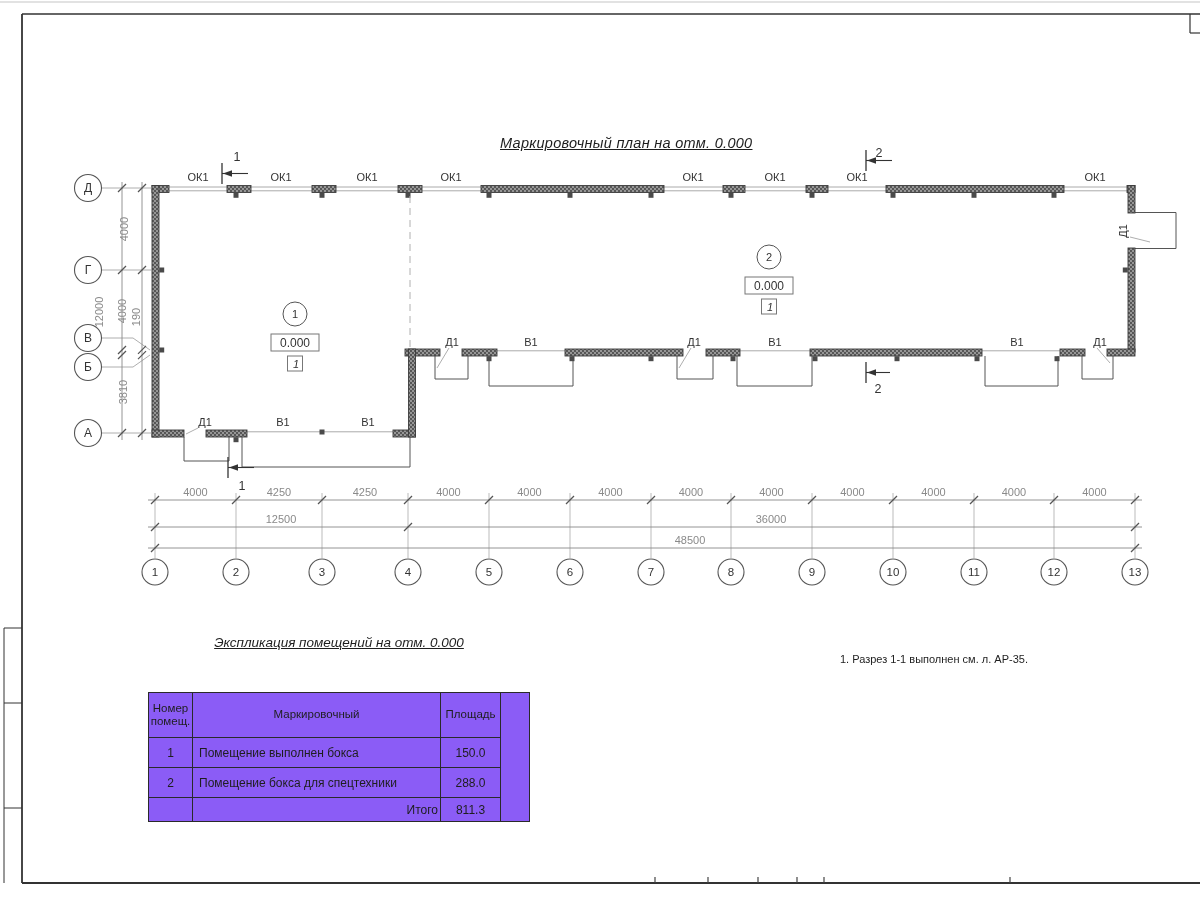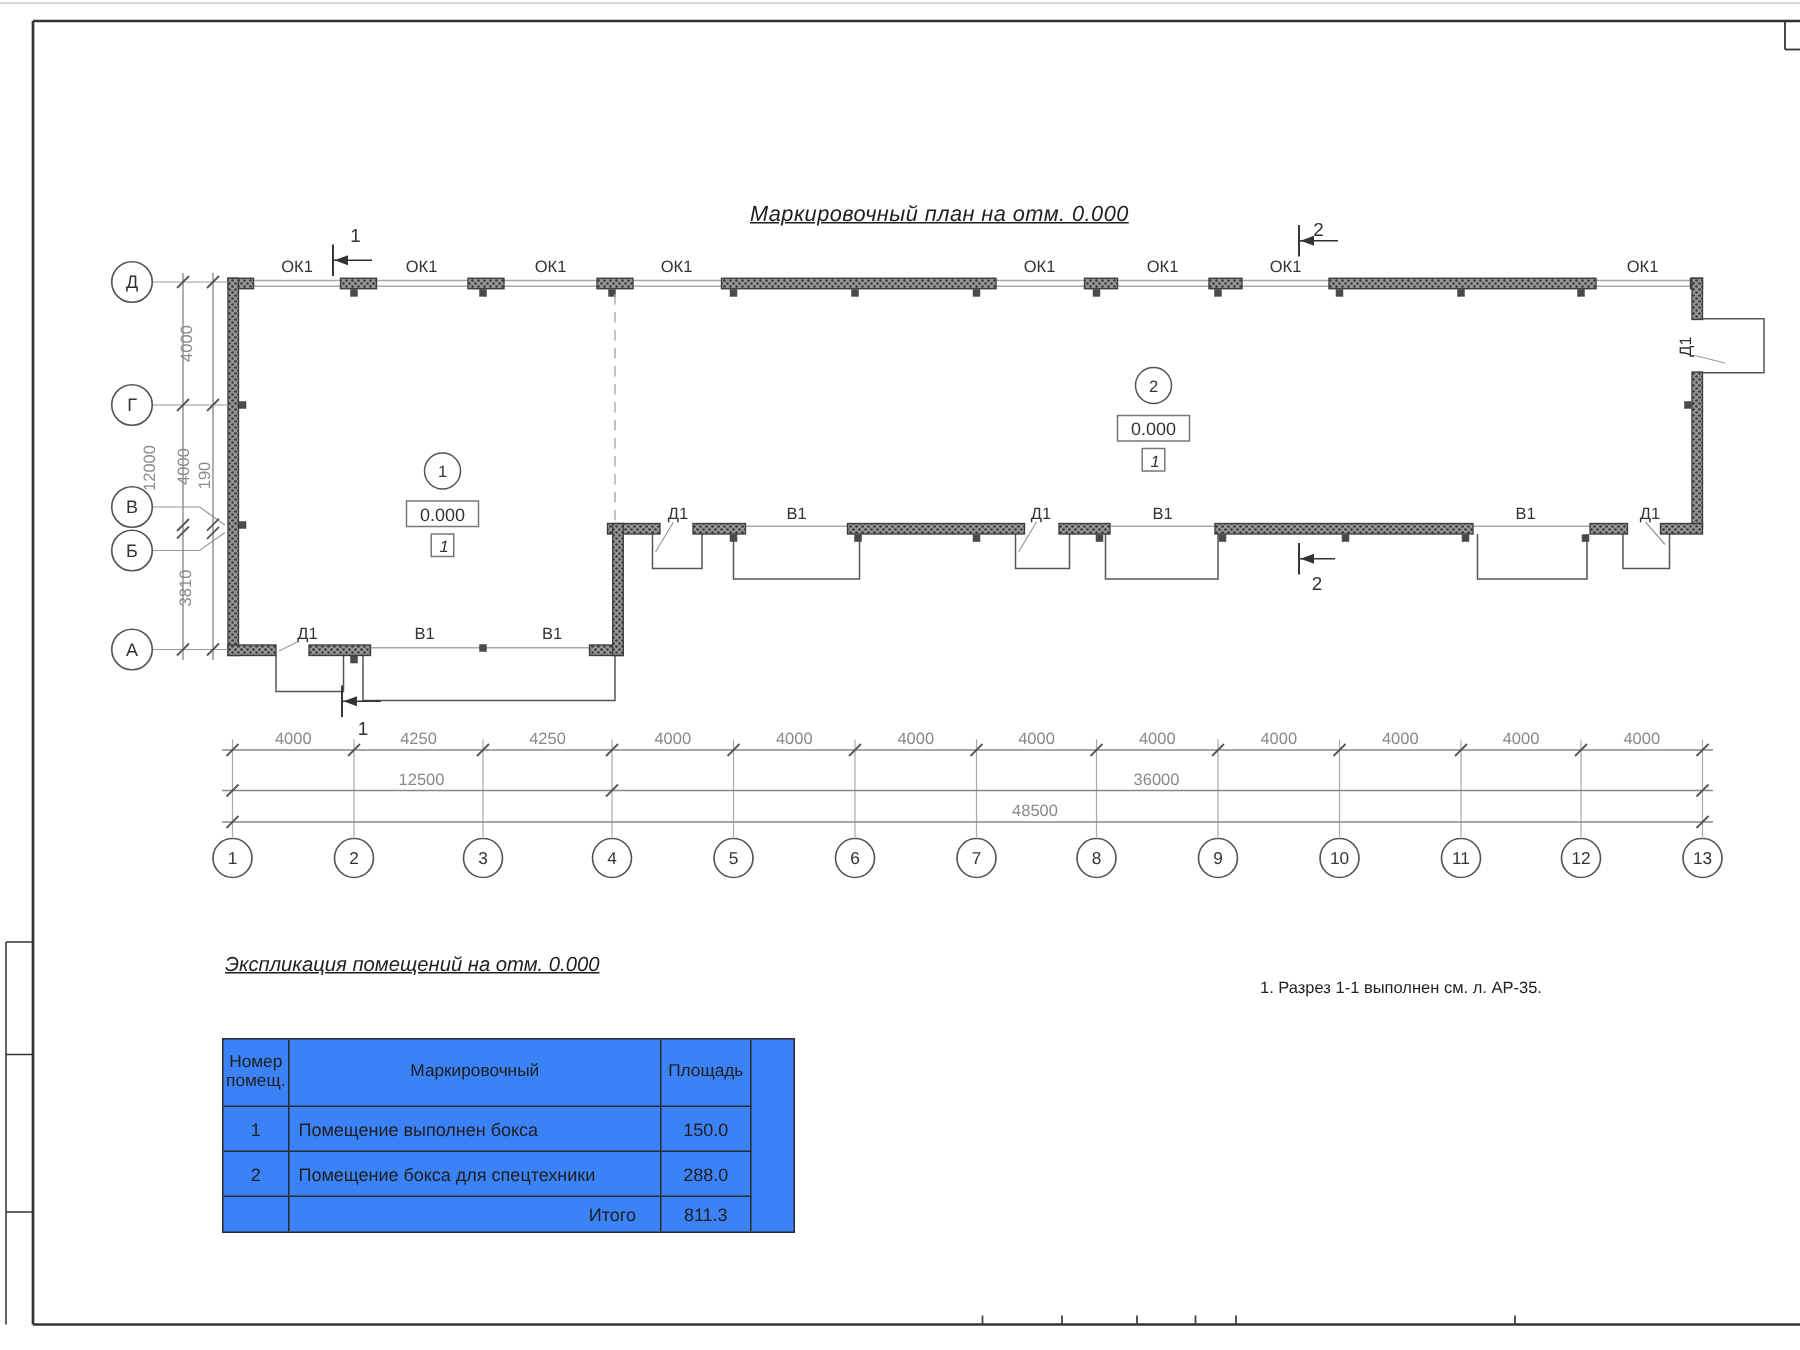--- a/index.html
+++ b/index.html
@@ -2,34 +2,34 @@
 <html><head>
 <meta charset="utf-8">
 <style>
   html,body{margin:0;padding:0;background:#fff;}
   .sheet{position:relative;width:1200px;height:900px;background:#ffffff;overflow:hidden;
          font-family:"Liberation Sans",sans-serif;color:#222;}
   .sheet svg{position:absolute;left:0;top:0;}
   .abs{position:absolute;}
   .main-title{left:500px;top:135px;width:340px;font-size:14.5px;
               font-style:italic;text-decoration:underline;color:#1e1e1e;letter-spacing:.3px;}
-  .table-title{left:150px;top:635px;width:378px;text-align:left;font-size:13.5px;
+  .table-title{left:150px;top:635px;width:378px;text-align:center;font-size:13.5px;
                font-style:italic;text-decoration:underline;color:#1e1e1e;}
   .note{left:840px;top:653px;font-size:11px;color:#1e1e1e;}
   .expl{left:148px;top:692px;width:380px;border:1.6px solid #2a2a2a;
         display:grid;grid-template-columns:44px 248px 60px 26px;
-        grid-template-rows:45px 30px 30px 23px;background:#3b82f6;}
+        grid-template-rows:45px 30px 30px 23px;background:#8b5cf6;}
   .expl .c{border-right:1px solid #2a2a2a;border-bottom:1px solid #2a2a2a;
            display:flex;align-items:center;justify-content:center;
            font-size:12px;color:#1e1e1e;overflow:hidden;}
   .expl .c.lastcol{border-right:none;margin-left:36px;}
   .expl .c.lastrow{border-bottom:none;}
   .expl .c.hd{font-size:11.5px;line-height:1.15;text-align:center;white-space:pre-line;}
   .expl .c.name{justify-content:flex-start;padding-left:6px;}
-  .expl .c.total{justify-content:flex-end;padding-right:16px;}
+  .expl .c.total{justify-content:flex-end;padding-right:2px;}
 </style>
 </head>
 <body>
 
 <div class="sheet">
   <svg id="plan-svg" width="1200" height="900" viewBox="0 0 1200 900">
       <defs>
         <pattern id="wallhatch" width="4" height="4" patternUnits="userSpaceOnUse">
           <rect width="4" height="4" fill="#969696"></rect>
           <circle cx="1" cy="1" r="0.9" fill="#383838"></circle>

